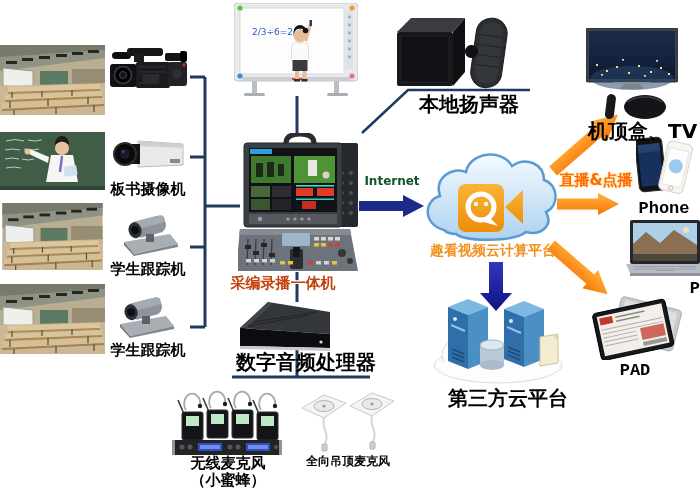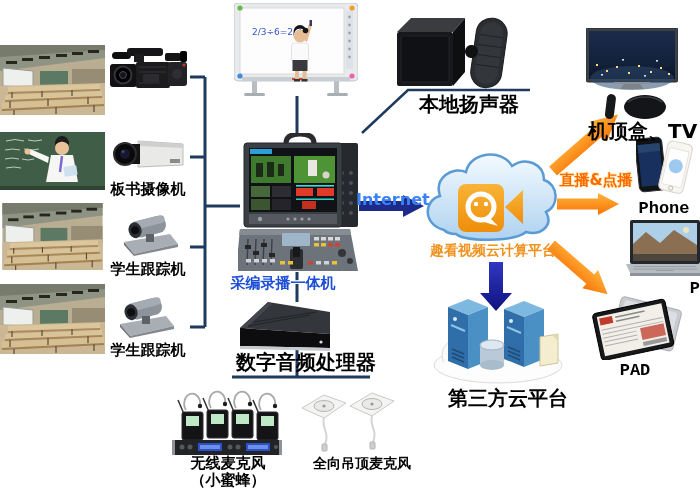--- a/index.html
+++ b/index.html
@@ -4,27 +4,27 @@
 <style>
   html,body{margin:0;padding:0;background:#fff;}
   #stage{position:relative;width:700px;height:494px;background:#ffffff;overflow:hidden;
          font-family:"DejaVu Sans","Liberation Sans",sans-serif;}
   .abs{position:absolute;}
   .lbl{position:absolute;font-weight:bold;color:#000;text-align:center;line-height:1.15;
        white-space:nowrap;z-index:3;}
   .lbl-cam{font-size:15px;}
   .lbl-dev{font-size:20px;}
   .lbl-en{font-size:17px;font-family:Liberation Mono, monospace;}
-  .lbl-machine{font-size:15px;color:#1d4ed8;
+  .lbl-machine{font-size:15px;color:#c2410c;
        text-shadow:-1px 0 #fff,1px 0 #fff,0 -1px #fff,0 1px #fff,1px 1px #fff,-1px -1px #fff;}
-  .lbl-internet{font-size:16px;color:#3b82f6;margin-top:16px;}
+  .lbl-internet{font-size:12px;color:#14532d;}
   .lbl-cloud{font-size:14px;color:#f0921e;}
   .lbl-live{font-size:15px;color:#ff6a00;
        text-shadow:-1px 0 #ffeebb,1px 0 #ffeebb,0 -1px #ffeebb,0 1px #ffeebb;}
-  .lbl-small{font-size:14px;margin-left:14px;}
+  .lbl-small{font-size:12px;}
   svg{display:block;}
   .layer0{z-index:0;} .layer1{z-index:1;}
 </style>
 </head>
 <body>
 
 <div id="stage">
 
   <svg width="0" height="0" style="position:absolute">
     <defs>

